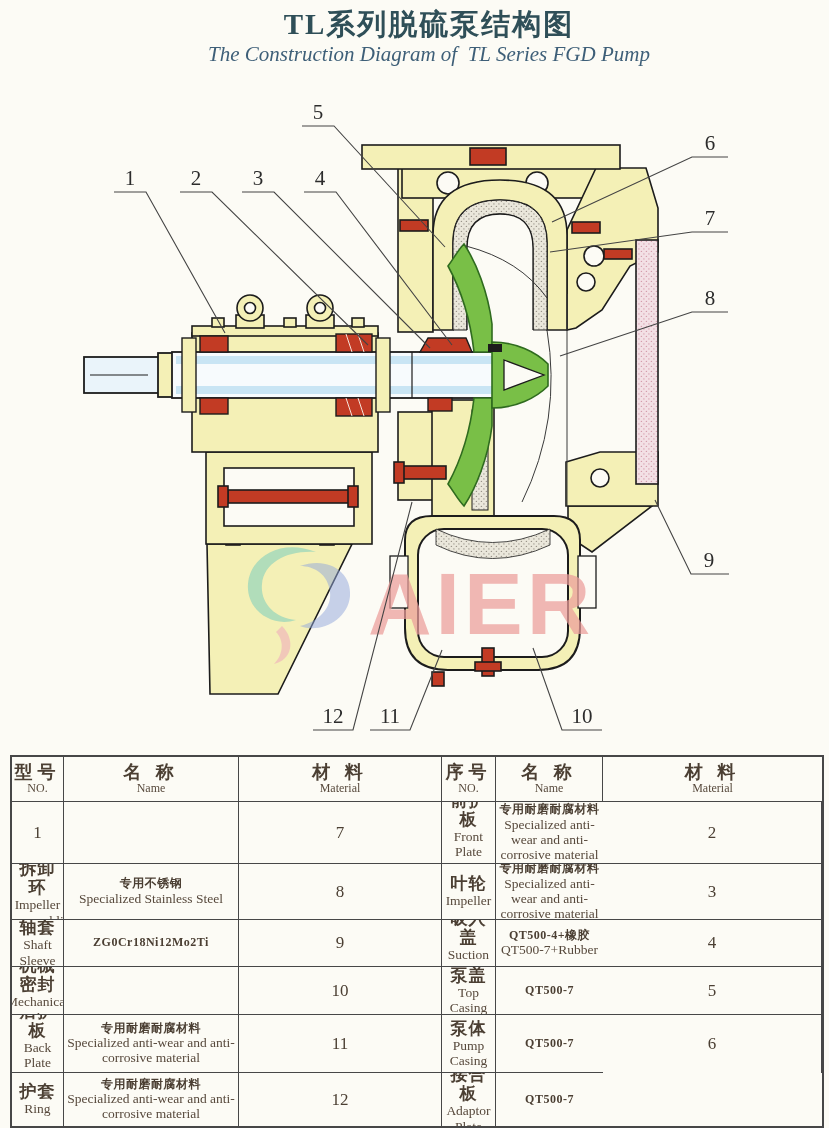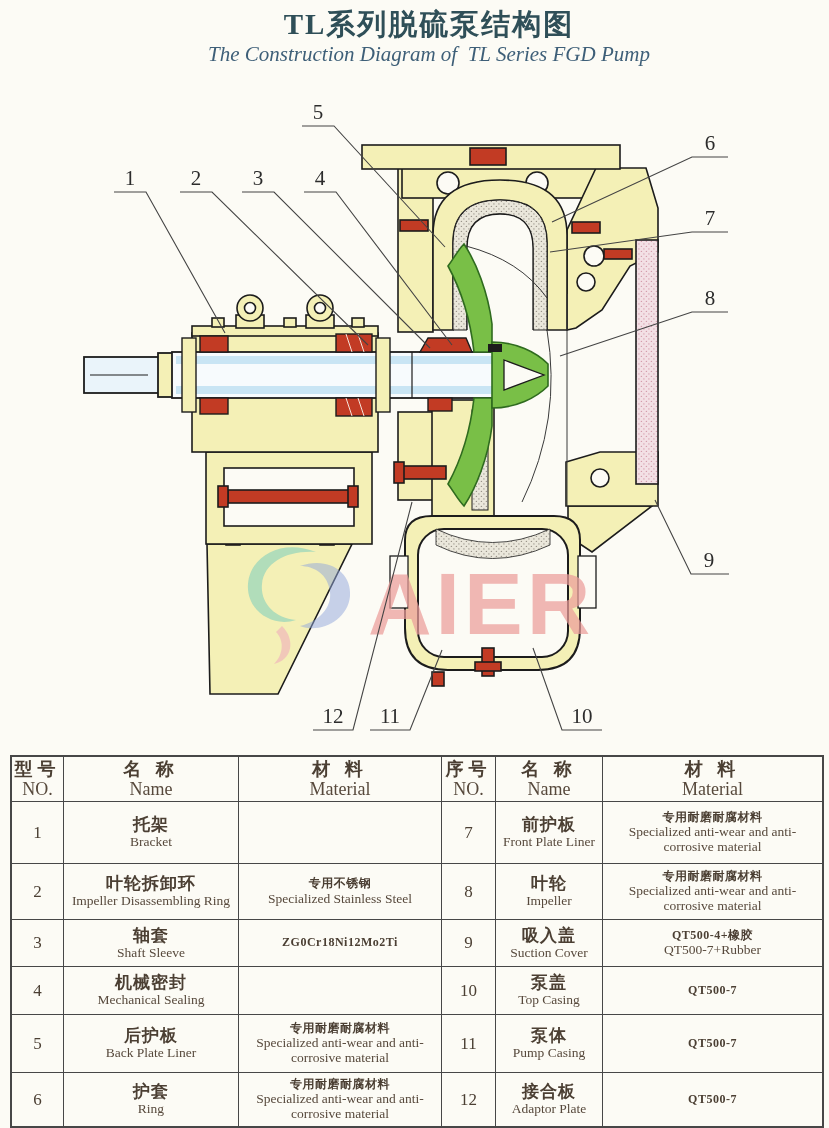--- a/index.html
+++ b/index.html
@@ -17,21 +17,21 @@
        border:2px solid #474747;background:#FCFBF5;}
   .cell{border-right:1.5px solid #474747;border-bottom:1.5px solid #474747;
         display:flex;flex-direction:column;align-items:center;justify-content:center;
         text-align:center;color:#4b3f33;line-height:1.12;padding:1px 2px;box-sizing:border-box;overflow:hidden;}
   .cell.c-last{border-right:none;}
   .cell.r-last{border-bottom:none;}
   .zh{font-size:17px;font-weight:700;letter-spacing:1px;}
   .en{font-size:13.5px;color:#57493c;}
   .num{font-size:17px;}
   .hd .zh{font-size:18px;letter-spacing:5px;}
-  .hd .en{font-size:18px;}
+  .hd .en{font-size:12px;}
   .mat .zh{font-size:12px;letter-spacing:0.5px;}
   .zh:empty,.en:empty{display:none;}
 </style>
 </head>
 <body>
 
 <div class="page">
 
   <div class="title-zh">TL系列脱硫泵结构图</div>
   <div class="title-en">The Construction Diagram of  TL Series FGD Pump</div>
@@ -215,24 +215,20 @@
         <div class="en">Name</div>
       </div>
     <div class="cell hd c-last">
         <div class="zh">材 料</div>
         <div class="en">Material</div>
       </div>
 
     <div class="cell">
         <div class="num">1</div>
       </div>
-    <div class="cell">
-        <div class="zh">托架</div>
-        <div class="en">Bracket</div>
-      </div>
     <div class="cell mat"></div>
     <div class="cell">
         <div class="num">7</div>
       </div>
     <div class="cell">
         <div class="zh">前护板</div>
         <div class="en">Front Plate Liner</div>
       </div>
     <div class="cell mat c-last">
         <div class="zh">专用耐磨耐腐材料</div>

